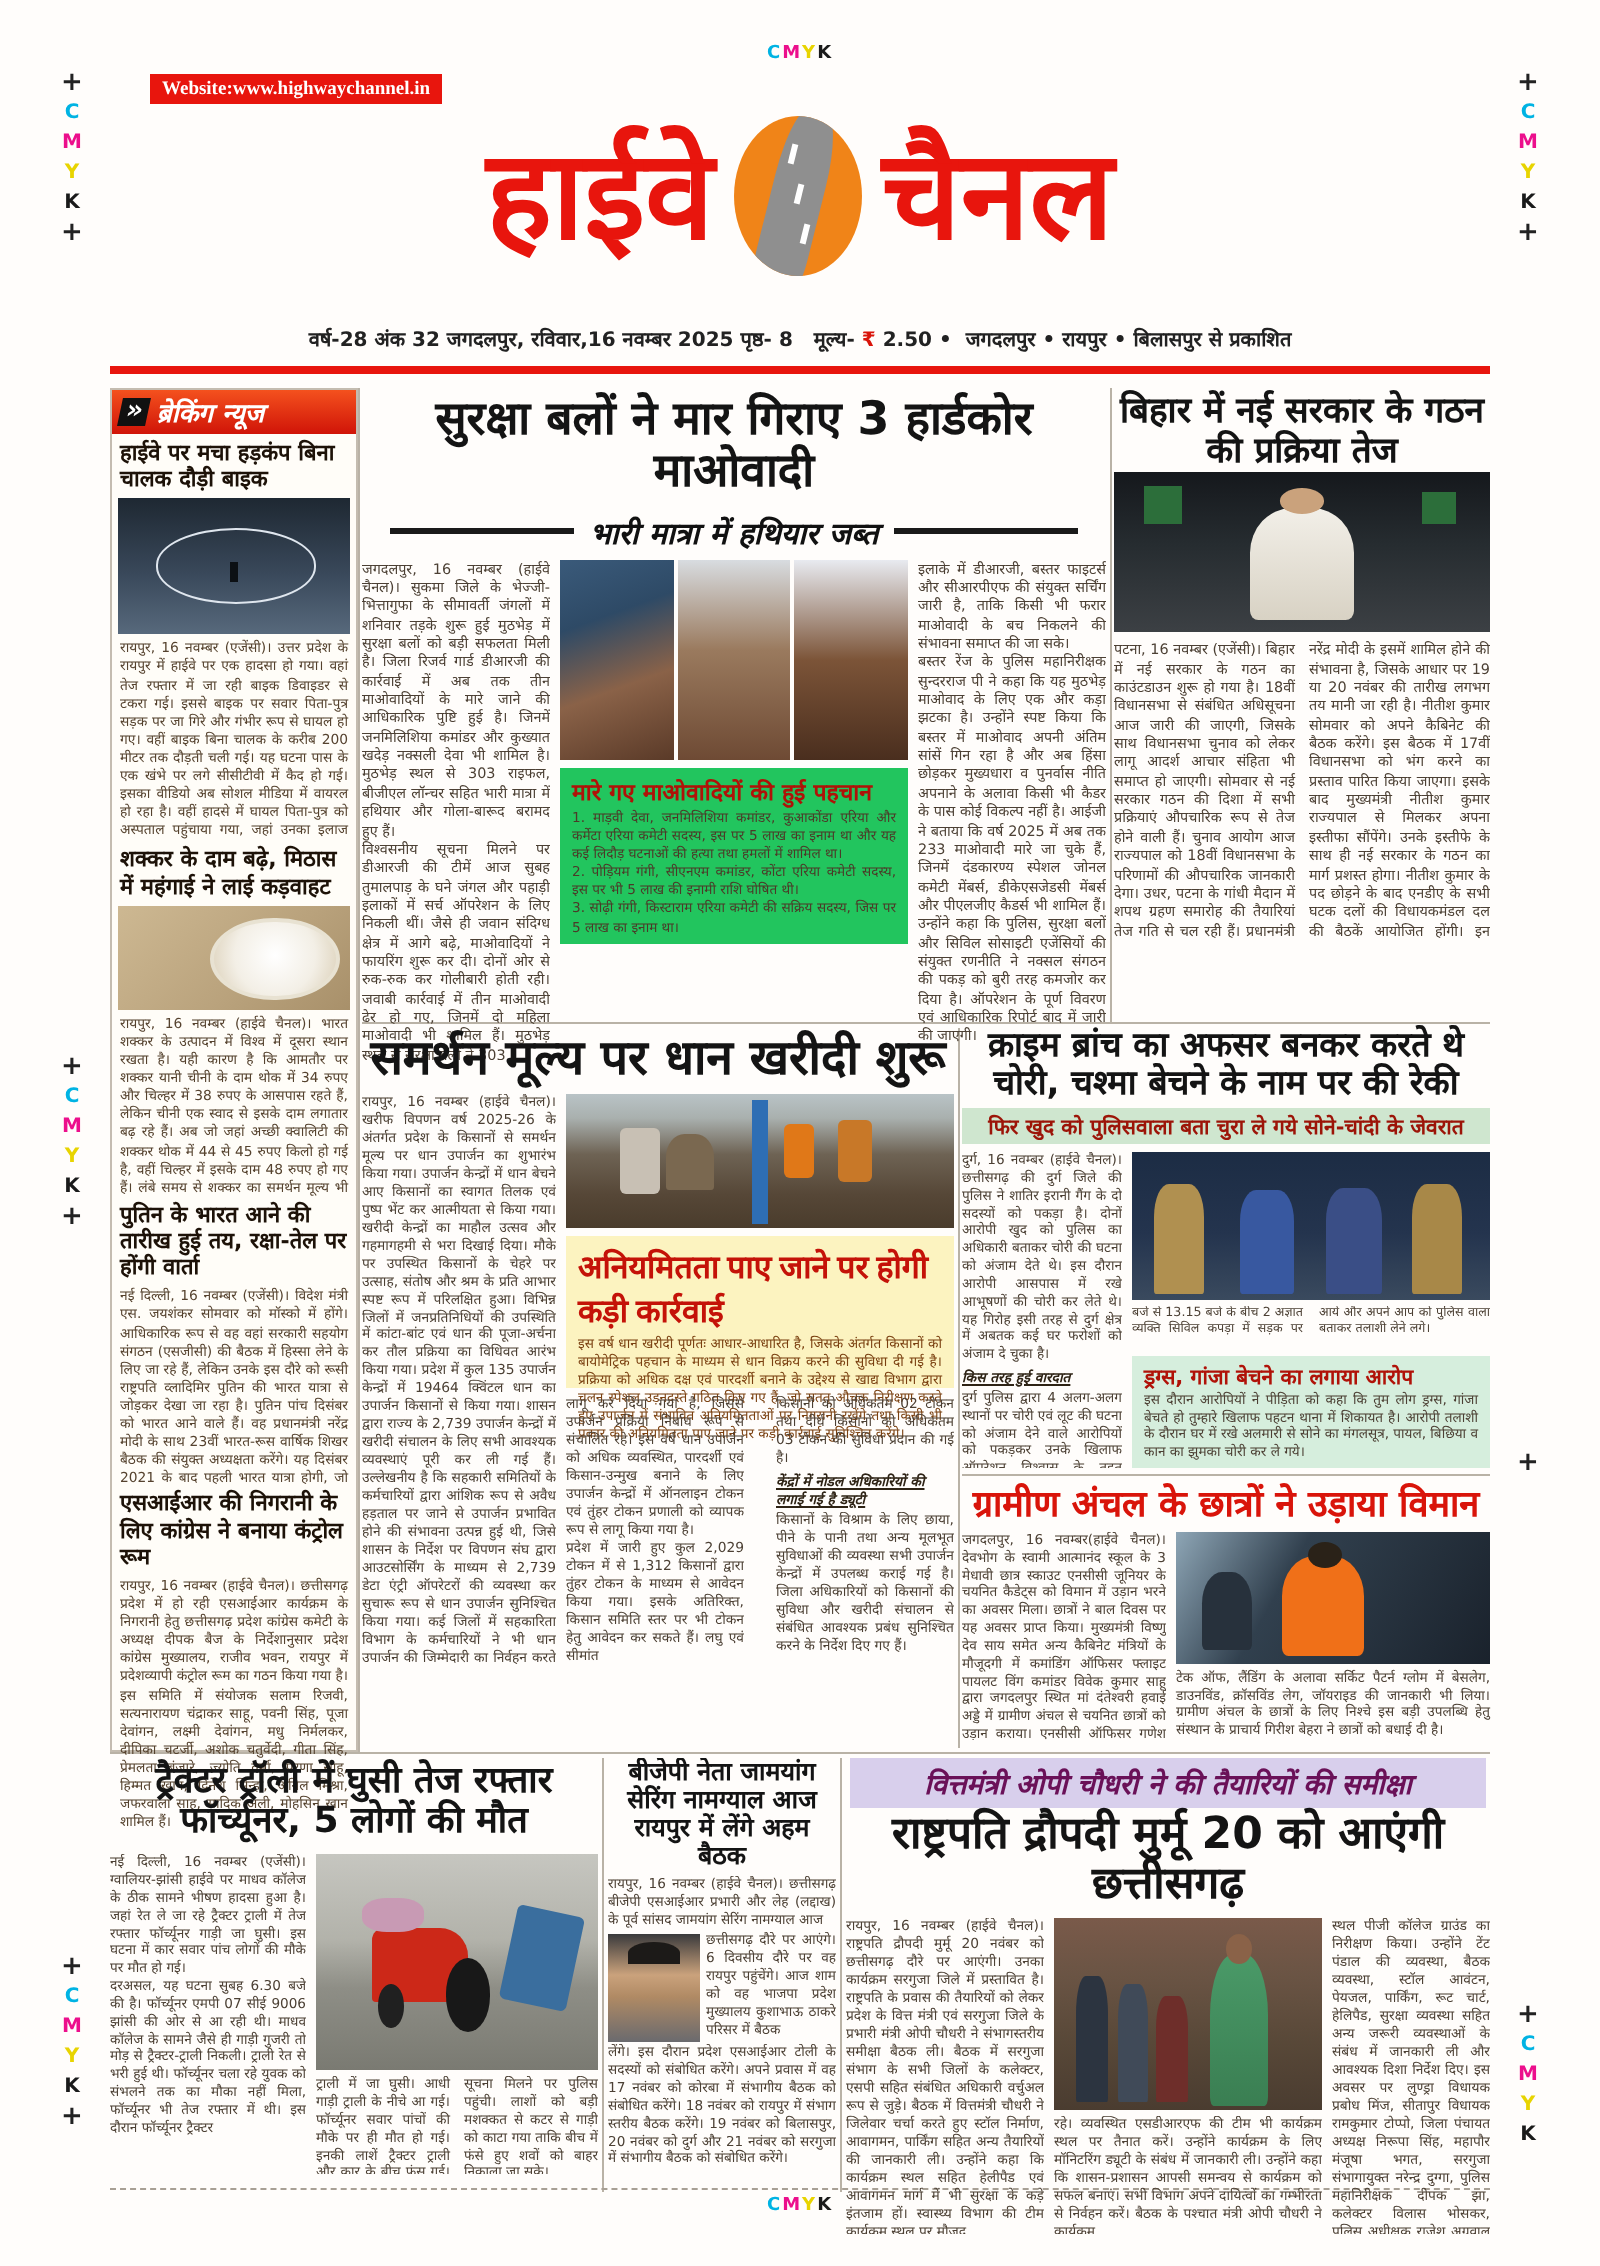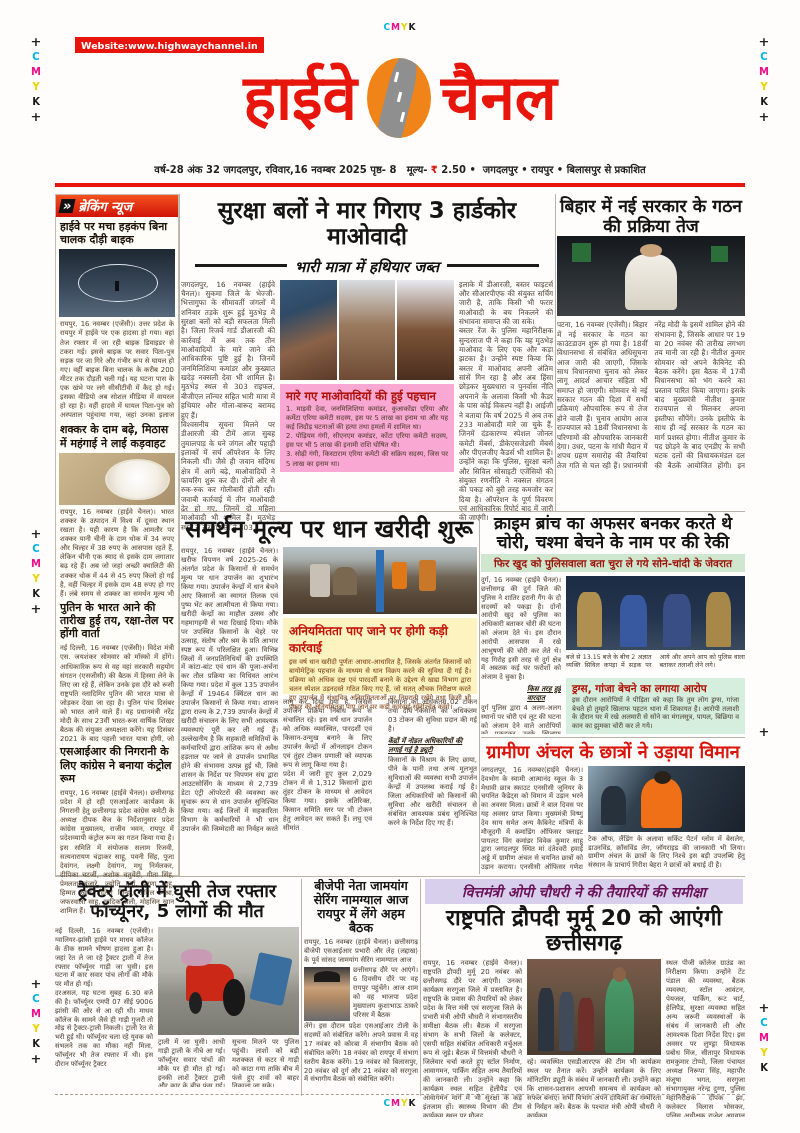--- a/index.html
+++ b/index.html
@@ -30,25 +30,25 @@
   .hdash{height:0;border-top:1px dashed #a8a095;}
   
   .sidebar{border:1px solid #c4bcb0;box-sizing:border-box;padding:0;}
   .bn-head{display:flex;align-items:center;gap:4px;background:linear-gradient(#f4511e,#d01408);padding:2px 4px;}
   .bn-chev{background:#111;color:#fff;font-size:13px;font-weight:bold;line-height:14px;padding:0 3px;transform:skewX(-12deg);}
   .bn-title{color:#fff;font-weight:bold;font-style:italic;font-size:13px;}
   .sb-h{font-size:11px;font-weight:bold;color:#1d1208;line-height:1.2;padding:3px 4px 2px;}
   .sb-b{font-size:6.9px;line-height:1.32;color:#55422e;text-align:justify;padding:2px 4px 4px;}
   .sb-photo{margin:1px 3px;}
   
-  .idbox{background:#f9a8d4;padding:4px 6px;box-sizing:border-box;}
+  .idbox{background:#22c55e;padding:4px 6px;box-sizing:border-box;}
   .idbox-t{color:#b01208;font-weight:bold;font-size:11.5px;margin-bottom:2px;}
   .idbox-i{font-size:6.8px;line-height:1.35;color:#4c3a28;text-align:justify;}
   .ybox{background:#fcf3c0;padding:4px 6px;box-sizing:border-box;}
-  .ybox-t{color:#c41208;font-weight:bold;font-size:12px;margin-bottom:2px;}
+  .ybox-t{color:#c41208;font-weight:bold;font-size:16px;margin-bottom:2px;font-family:Liberation Serif, serif;}
   .ybox-b{font-size:6.8px;line-height:1.32;color:#7a4010;text-align:justify;}
   .gbox{background:#d6eedd;padding:3px 6px;box-sizing:border-box;}
   .gbox-t{color:#b01208;font-weight:bold;font-size:10.5px;margin-bottom:1px;}
   .gbox-b{font-size:6.8px;line-height:1.3;color:#4c4034;text-align:justify;}
   
   .banner{display:flex;align-items:center;gap:8px;}
   .banner .bar{flex:1;height:3px;background:#1a1a1a;}
   .banner .btxt{font-size:15px;font-weight:bold;font-style:italic;color:#111;white-space:nowrap;}
   .redbox-sub{border:2px solid #d9140a;color:#c01208;background:#fdf3e6;font-weight:bold;font-size:11px;
               text-align:center;padding:2px 2px;}
@@ -108,21 +108,21 @@
     <span class="plus">+</span>
   </div>
   <div class="abs regmark" style="left:756px;top:1000px;">
     <span class="plus">+</span>
       <span class="c-c">C</span>
       <span class="c-m">M</span>
       <span class="c-y">Y</span>
       <span class="c-k">K</span>
   </div>
 
-  <div class="abs webbox" style="left:75px;top:37px;">Website:www.highwaychannel.in</div>
+  <div class="abs webbox" style="left:75px;top:37px;font-family:Liberation Serif, serif;">Website:www.highwaychannel.in</div>
 
   <div class="abs masthead" style="left:0;right:0;top:58px;">
     <span class="mast-word">हाईवे</span>
     <span class="logo-ellipse">
       <span class="logo-road"></span>
       <span class="logo-dash" style="left:28px;top:14px;"></span>
       <span class="logo-dash" style="left:31px;top:34px;"></span>
       <span class="logo-dash" style="left:34px;top:54px;"></span>
     </span>
     <span class="mast-word">चैनल</span>
@@ -243,21 +243,21 @@
 
   <div class="abs" style="left:481px;top:514px;width:264px;height:222px;">
     <div class="hl ctr" style="font-size:17px;">
       <div>क्राइम ब्रांच का अफसर बनकर करते थे</div>
       <div>चोरी, चश्मा बेचने के नाम पर की रेकी</div>
     </div>
     <div class="greenbar" style="margin-top:2px;">फिर खुद को पुलिसवाला बता चुरा ले गये सोने-चांदी के जेवरात</div>
     <div style="display:flex;gap:5px;margin-top:4px;height:158px;">
       <div style="width:80px;flex:none;overflow:hidden;">
         <div class="bodytxt" style="font-size:6.8px;">दुर्ग, 16 नवम्बर (हाईवे चैनल)। छत्तीसगढ़ की दुर्ग जिले की पुलिस ने शातिर इरानी गैंग के दो सदस्यों को पकड़ा है। दोनों आरोपी खुद को पुलिस का अधिकारी बताकर चोरी की घटना को अंजाम देते थे। इस दौरान आरोपी आसपास में रखे आभूषणों की चोरी कर लेते थे। यह गिरोह इसी तरह से दुर्ग क्षेत्र में अबतक कई घर फरोशों को अंजाम दे चुका है।</div>
-        <div class="boldsub" style="font-size:6.9px;margin:2px 0;padding-left:46px;">किस तरह हुई वारदात</div>
+        <div class="boldsub" style="font-size:6.9px;margin:2px 0;">किस तरह हुई वारदात</div>
         <div class="bodytxt" style="font-size:6.8px;">दुर्ग पुलिस द्वारा 4 अलग-अलग स्थानों पर चोरी एवं लूट की घटना को अंजाम देने वाले आरोपियों को पकड़कर उनके खिलाफ ऑपरेशन विश्वास के तहत कार्रवाई की गई। जिक्रयोग्य है कि टामिन बंगले जिला जोनेवार भोंसले 20 वर्ष ने 4 नवंबर को रिपोर्ट दर्ज कराई कि दोपहर 12.45</div>
       </div>
       <div style="flex:1;display:flex;flex-direction:column;gap:3px;">
         <div class="ph" style="height:74px;background:linear-gradient(180deg,#1c2c44 0%,#24344e 55%,#3a4a5e 100%);">
           <span class="abs" style="left:6%;top:22%;width:14%;height:74%;background:#b09050;border-radius:30% 30% 4% 4%;"></span>
           <span class="abs" style="left:30%;top:26%;width:15%;height:70%;background:#3858a0;border-radius:30% 30% 4% 4%;"></span>
           <span class="abs" style="left:54%;top:24%;width:16%;height:72%;background:#3a4e86;border-radius:30% 30% 4% 4%;"></span>
           <span class="abs" style="left:78%;top:22%;width:14%;height:74%;background:#a88848;border-radius:30% 30% 4% 4%;"></span>
         </div>
         <div class="cap" style="column-count:2;column-gap:8px;height:22px;overflow:hidden;">बजे से 13.15 बजे के बीच 2 अज्ञात व्यक्ति सिविल कपड़ा में सड़क पर आये और अपने आप को पुलिस वाला बताकर तलाशी लेने लगे।</div>

